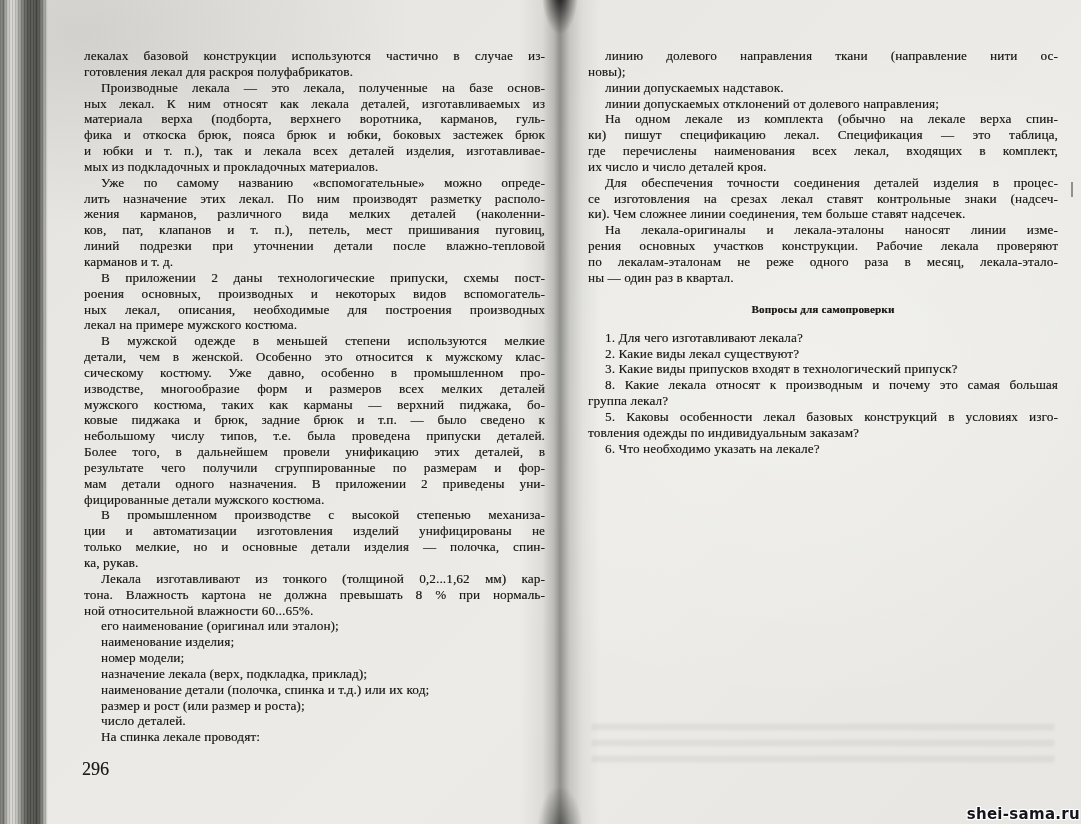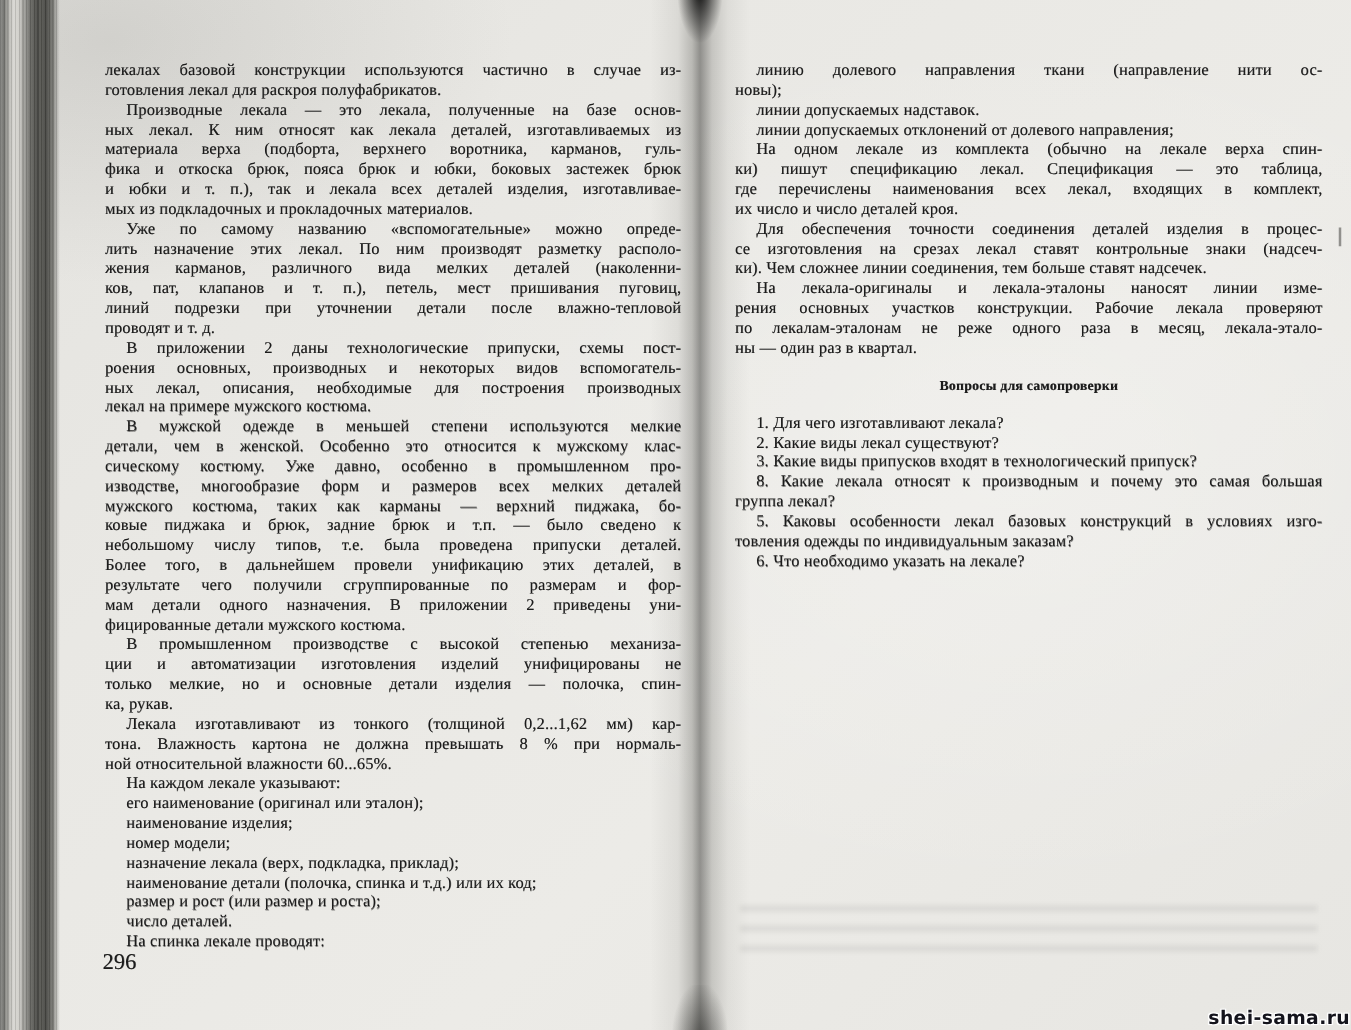--- a/index.html
+++ b/index.html
@@ -100,21 +100,21 @@
         <div class="ln">фика и откоска брюк, пояса брюк и юбки, боковых застежек брюк</div>
         <div class="ln">и юбки и т. п.), так и лекала всех деталей изделия, изготавливае-</div>
         <div class="ln end">мых из подкладочных и прокладочных материалов.</div>
       </div>
       <div class="para">
         <div class="ln ind">Уже по самому названию «вспомогательные» можно опреде-</div>
         <div class="ln">лить назначение этих лекал. По ним производят разметку располо-</div>
         <div class="ln">жения карманов, различного вида мелких деталей (наколенни-</div>
         <div class="ln">ков, пат, клапанов и т. п.), петель, мест пришивания пуговиц,</div>
         <div class="ln">линий подрезки при уточнении детали после влажно-тепловой</div>
-        <div class="ln end">проводят и т. д.</div>
+        <div class="ln end">карманов и т. д.</div>
       </div>
       <div class="para">
         <div class="ln ind">В приложении 2 даны технологические припуски, схемы пост-</div>
         <div class="ln">роения основных, производных и некоторых видов вспомогатель-</div>
         <div class="ln">ных лекал, описания, необходимые для построения производных</div>
         <div class="ln end">лекал на примере мужского костюма.</div>
       </div>
       <div class="para">
         <div class="ln ind">В мужской одежде в меньшей степени используются мелкие</div>
         <div class="ln">детали, чем в женской. Особенно это относится к мужскому клас-</div>
@@ -133,23 +133,20 @@
         <div class="ln">ции и автоматизации изготовления изделий унифицированы не</div>
         <div class="ln">только мелкие, но и основные детали изделия — полочка, спин-</div>
         <div class="ln end">ка, рукав.</div>
       </div>
       <div class="para">
         <div class="ln ind">Лекала изготавливают из тонкого (толщиной 0,2...1,62 мм) кар-</div>
         <div class="ln">тона. Влажность картона не должна превышать 8 % при нормаль-</div>
         <div class="ln end">ной относительной влажности 60...65%.</div>
       </div>
       <div class="para">
-        <div class="ln ind end">На каждом лекале указывают:</div>
-      </div>
-      <div class="para">
         <div class="ln ind end">его наименование (оригинал или эталон);</div>
       </div>
       <div class="para">
         <div class="ln ind end">наименование изделия;</div>
       </div>
       <div class="para">
         <div class="ln ind end">номер модели;</div>
       </div>
       <div class="para">
         <div class="ln ind end">назначение лекала (верх, подкладка, приклад);</div>

